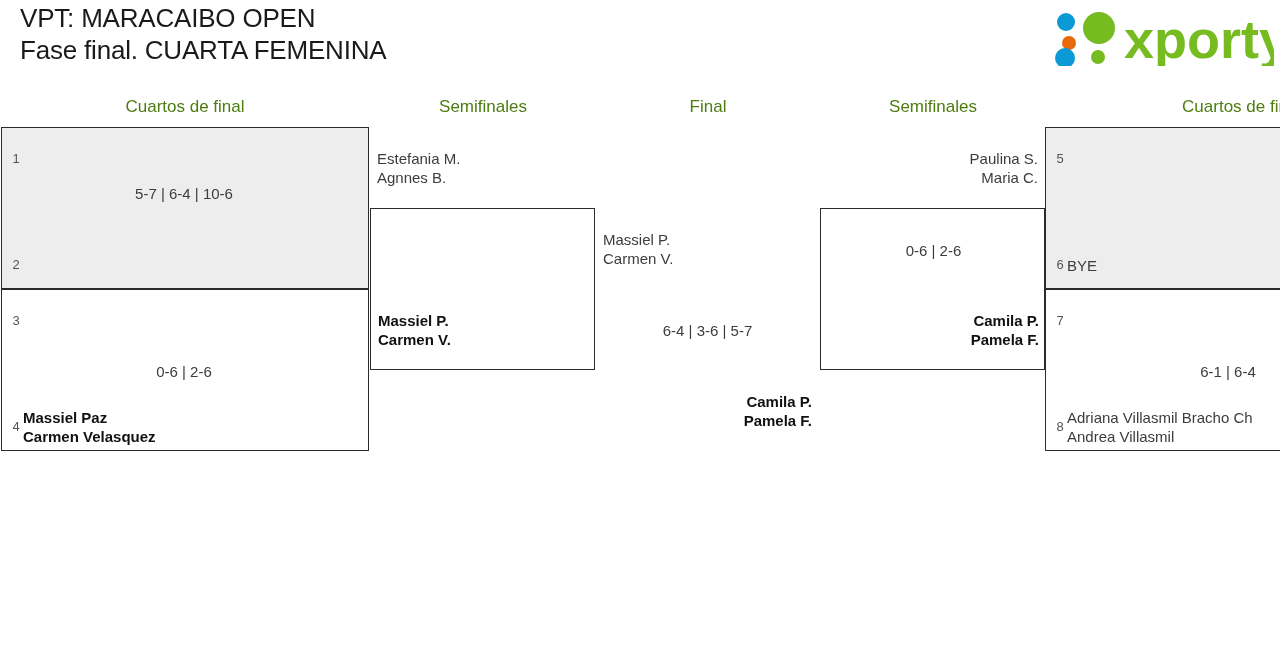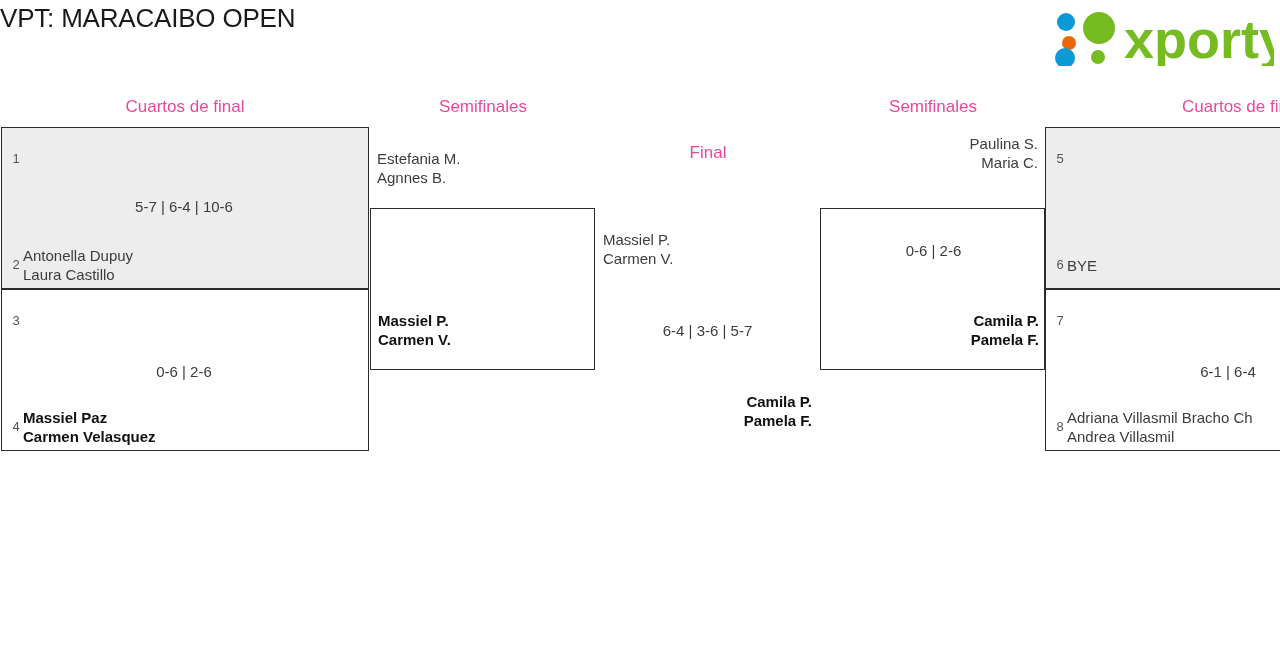--- a/index.html
+++ b/index.html
@@ -19,21 +19,21 @@
   
   #header {
     position: absolute;
     left: 0; top: 0;
     width: 1280px;
     height: 90px;
   }
   #title-block {
     position: absolute;
     left: 0; top: 0;
-    padding: 2px 0 0 0;
+    padding: 2px 0 0 20px;
   }
   .title-line {
     font-size: 26px;
     font-weight: 500;
     letter-spacing: -0.2px;
     line-height: 32px;
     color: #1a1a1a;
     white-space: nowrap;
   }
 
@@ -46,21 +46,21 @@
     height: 60px;
   }
   #logo svg { display: block; }
 
   
   .round-header {
     position: absolute;
     top: 96px;
     font-size: 17px;
     font-weight: 500;
-    color: #ec4899;
+    color: #4d7c0f;
     text-align: center;
     white-space: nowrap;
     line-height: 22px;
   }
 
   
   .mbox {
     position: absolute;
     border: 1px solid #2b2b2b;
     box-sizing: border-box;
@@ -118,55 +118,52 @@
   }
   .score.calign { text-align: center; }
 </style>
 </head>
 <body>
 
 <div id="header">
 
   <div id="title-block">
     <div class="title-line">VPT: MARACAIBO OPEN</div>
+    <div class="title-line">Fase final. CUARTA FEMENINA</div>
   </div>
 
   <div id="logo">
     <svg width="228" height="60" viewBox="0 0 228 60" xmlns="http://www.w3.org/2000/svg">
 
       <circle cx="20" cy="16" r="9" fill="#0b9ad6"></circle>
       <circle cx="23" cy="37" r="7" fill="#e8690b"></circle>
       <circle cx="19" cy="52" r="10" fill="#0b9ad6"></circle>
       <circle cx="53" cy="22" r="16" fill="#76bc21"></circle>
       <circle cx="52" cy="51" r="7" fill="#76bc21"></circle>
 
       <text x="78" y="52" font-family="Liberation Sans, sans-serif" font-size="54" font-weight="bold" fill="#76bc21">xporty</text>
     </svg>
   </div>
 </div>
 
 <div class="round-header" style="left:60px;  width:250px;">Cuartos de final</div>
 <div class="round-header" style="left:358px; width:250px;">Semifinales</div>
-<div class="round-header" style="left:583px; width:250px;margin-top:46px;">Final</div>
+<div class="round-header" style="left:583px; width:250px;">Final</div>
 <div class="round-header" style="left:808px; width:250px;">Semifinales</div>
 <div class="round-header" style="left:1110px;width:250px;">Cuartos de fin</div>
 
 <div class="mbox filled" style="left:1px; top:127px; width:368px; height:162px;">
   <div class="slot" style="left:7px; top:10px; width:350px; height:42px;">
     <span class="seed">1</span>
   </div>
 
-  <div class="score calign" style="left:7px; top:69px; width:350px;">5-7 | 6-4 | 10-6</div>
+  <div class="score calign" style="left:7px; top:56px; width:350px;">5-7 | 6-4 | 10-6</div>
 
   <div class="slot" style="left:7px; top:116px; width:350px; height:42px;">
     <span class="seed">2</span>
-    <span class="names lose">
-      <span>Antonella Dupuy</span><br>
-      <span>Laura Castillo</span>
-    </span>
   </div>
 </div>
 
 <div class="mbox" style="left:1px; top:289px; width:368px; height:162px;">
   <div class="slot" style="left:7px; top:10px; width:350px; height:42px;">
     <span class="seed">3</span>
   </div>
 
   <div class="score calign" style="left:7px; top:72px; width:350px;">0-6 | 2-6</div>
 
@@ -197,21 +194,21 @@
   <span>Carmen V.</span>
 </div>
 
 <div class="score calign" style="left:595px; top:321px; width:225px;">6-4 | 3-6 | 5-7</div>
 
 <div class="label win ralign" style="left:612px; top:392px; width:200px;">
   <span>Camila P.</span><br>
   <span>Pamela F.</span>
 </div>
 
-<div class="label lose ralign" style="left:838px; top:134px; width:200px;">
+<div class="label lose ralign" style="left:838px; top:149px; width:200px;">
   <span>Paulina S.</span><br>
   <span>Maria C.</span>
 </div>
 
 <div class="mbox" style="left:820px; top:208px; width:225px; height:162px;">
   <div class="score calign" style="left:0px; top:32px; width:225px;">0-6 | 2-6</div>
 
   <div class="label win ralign" style="left:18px; top:102px; width:200px;">
     <span>Camila P.</span><br>
     <span>Pamela F.</span>

